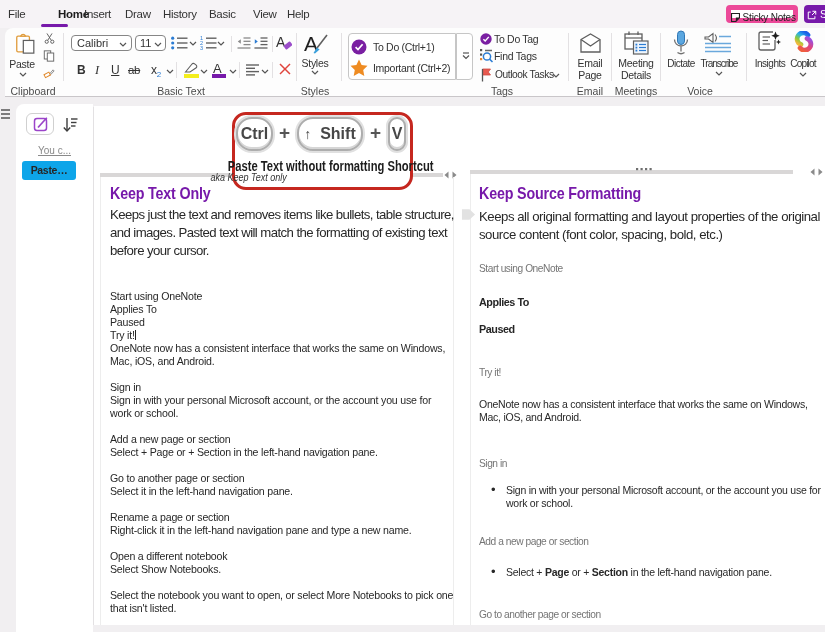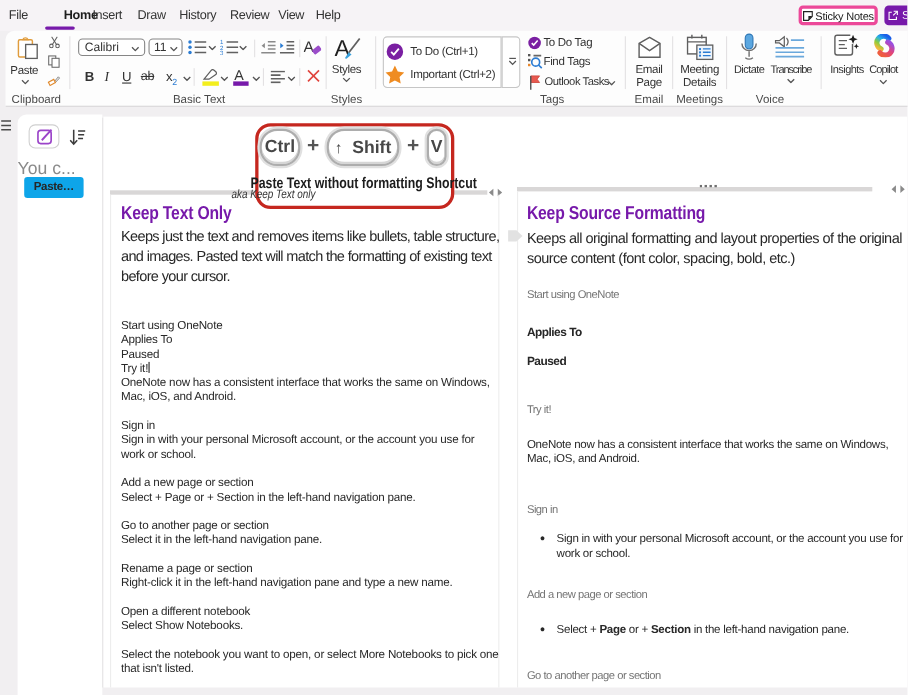--- a/index.html
+++ b/index.html
@@ -5,21 +5,21 @@
 * { margin:0; padding:0; box-sizing:border-box; }
 html,body { width:825px; height:632px; overflow:hidden; }
 body { font-family:"Liberation Sans", sans-serif; background:#f1eff1; position:relative; }
 .abs { position:absolute; }
 
 
 #menubar { position:absolute; left:0; top:0; width:825px; height:28px; background:#f6f3f6; }
 .tab { position:absolute; top:8px; font-size:11.5px; color:#333; letter-spacing:-0.3px; }
 .tab.home { font-weight:bold; color:#1d1d1d;padding-left:16px; }
 #homeline { position:absolute; left:41px; top:24px; width:27px; height:3px; background:#7719aa; border-radius:2px; }
-#stickybtn { position:absolute; left:726px; top:5px; width:72px; height:18px; background:#fff; border:3px solid #ec4899; border-radius:4px; font-size:10px; color:#222; line-height:16px; text-align:center; white-space:nowrap; letter-spacing:-0.2px; }
+#stickybtn { position:absolute; left:726px; top:5px; width:72px; height:18px; background:#fff; border:5px solid #ec4899; border-radius:4px; font-size:10px; color:#222; line-height:16px; text-align:center; white-space:nowrap; letter-spacing:-0.2px; }
 #sharebtn { position:absolute; left:804px; top:5px; width:21px; height:18px; background:#7719aa; border-radius:4px 0 0 4px; color:#fff; font-size:10.5px; line-height:18px; padding-left:3px; white-space:nowrap; overflow:hidden; }
 
 
 #ribbon { position:absolute; left:5px; top:28px; width:825px; height:69px; background:#fdfdfd; border-bottom:1px solid #c9c6c9; border-radius:8px 0 0 0; }
 .glabel { position:absolute; top:85px; font-size:10.5px; color:#4a4a4a; white-space:nowrap; transform:translateX(-50%); }
 .gdiv { position:absolute; top:33px; height:48px; width:1px; background:#e3e1e3; }
 .rtxt { position:absolute; font-size:10.5px; color:#333; white-space:nowrap; letter-spacing:-0.3px; }
 .combo { position:absolute; border:1px solid #868686; border-radius:4px; background:#fff; font-size:11px; color:#333; }
 
 
@@ -46,21 +46,21 @@
 </style>
 </head>
 <body>
 
 <div id="menubar">
   <span class="tab" style="left:8px;">File</span>
   <span class="tab home" style="left:42px;">Home</span>
   <span class="tab" style="left:84px;">Insert</span>
   <span class="tab" style="left:125px;">Draw</span>
   <span class="tab" style="left:163px;">History</span>
-  <span class="tab" style="left:209px;">Review</span>
+  <span class="tab" style="left:209px;">Basic</span>
   <span class="tab" style="left:253px;">View</span>
   <span class="tab" style="left:287px;">Help</span>
   <div id="homeline"></div>
   <div id="stickybtn"><svg style="vertical-align:-1px;" width="9" height="9" viewBox="0 0 10 10">
         <path d="M0.6 0.6 h8.8 v4.8 l-4 4 h-4.8 z" fill="none" stroke="#222" stroke-width="1.2"></path>
         <path d="M9.4 5 l-4 4.4 v-4.4 z" fill="#222"></path>
       </svg> Sticky Notes</div>
   <div id="sharebtn"><svg style="vertical-align:-1.5px;" width="10" height="10" viewBox="0 0 12 12">
         <path d="M4.5 2.5 h-3 v8 h8 v-3" stroke="#fff" fill="none" stroke-width="1.2"></path>
         <path d="M6.5 1.5 h4 v4" stroke="#fff" fill="none" stroke-width="1.2"></path>
@@ -355,21 +355,21 @@
     </svg>
   <svg style="position:absolute;left:47px;top:13px;" width="15" height="16" viewBox="0 0 15 16">
       <g stroke="#3d3d3d" stroke-width="1.4" fill="none">
         <line x1="4" y1="1" x2="4" y2="13.5"></line>
         <path d="M0.8 10.5 L4 14 L7.2 10.5"></path>
         <line x1="8" y1="2" x2="14.5" y2="2"></line>
         <line x1="8" y1="5.5" x2="13.5" y2="5.5"></line>
         <line x1="8" y1="9" x2="12.5" y2="9"></line>
       </g>
     </svg>
-  <div style="position:absolute;left:0;top:41px;width:77px;font-size:16px;color:#8a8a8a;">You c...</div>
+  <div style="position:absolute;left:0;top:41px;width:77px;text-align:center;font-size:10px;color:#8a8a8a;text-decoration:underline;">You c...</div>
   <div style="position:absolute;left:6px;top:57px;width:54px;height:19px;background:#0ea5e9;border-radius:3px;font-size:10.5px;font-weight:bold;color:#262626;text-align:center;line-height:19px;letter-spacing:-0.3px;">Paste…</div>
 </div>
 <div id="vline"></div>
 <div id="page"></div>
 
 <svg class="abs" style="left:1px;top:108px;" width="12" height="14" viewBox="0 0 12 14">
   <g stroke="#4a4a4a" stroke-width="1.4">
       <line x1="0" y1="2" x2="9" y2="2"></line>
       <line x1="0" y1="6" x2="9" y2="6"></line>
       <line x1="0" y1="10" x2="9" y2="10"></line>

